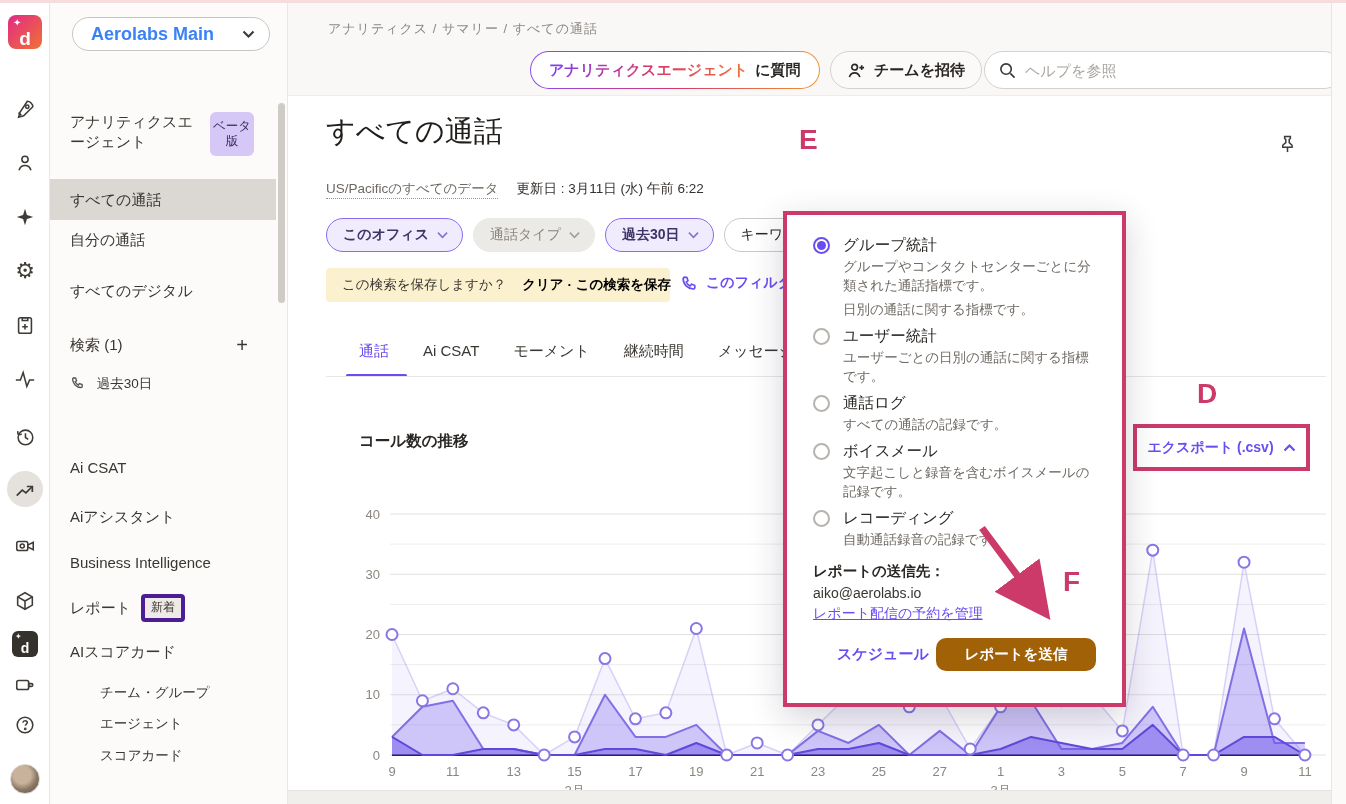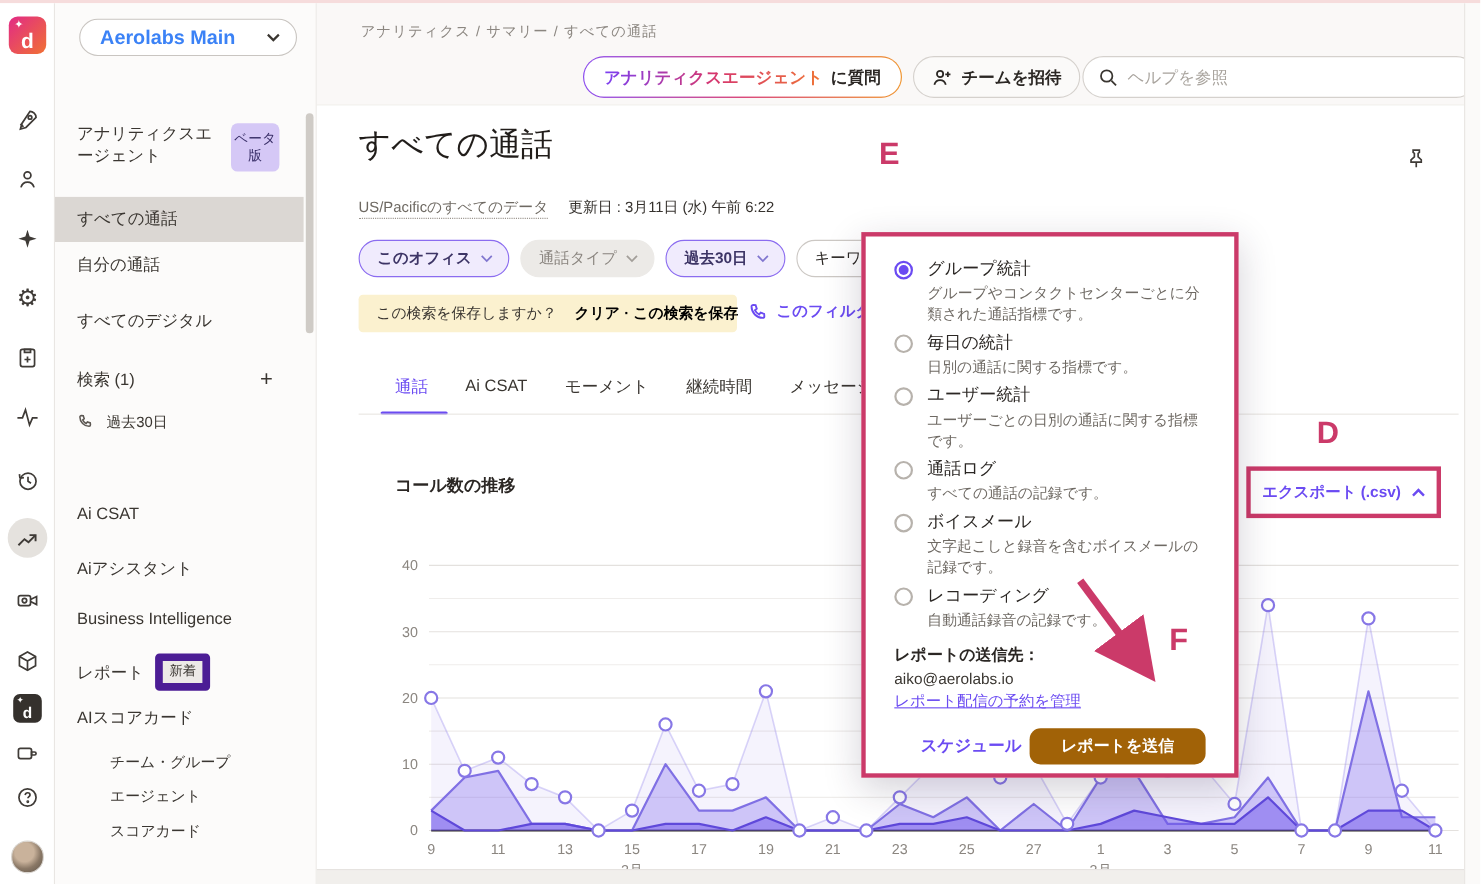--- a/index.html
+++ b/index.html
@@ -29,21 +29,21 @@
               border-radius:17px; display:flex; align-items:center; padding:0 14px 0 18px; }
   .org-pill .lbl { font-size:18px; font-weight:bold; color:#3b82f6; flex:1; white-space:nowrap; }
   .side-item { position:absolute; left:0; width:226px; padding-left:20px; font-size:15px; color:#3a3631; white-space:nowrap; cursor:pointer; }
   .side-item.sel { background:#dbd7d3; height:41px; line-height:41px; }
   .side-item.small { font-size:13.5px; }
   .side-item.indent { padding-left:50px; font-size:13.5px; }
   .agent-wrap { position:absolute; left:20px; top:109px; width:200px; display:flex; }
   .agent-label { width:128px; font-size:15px; line-height:20px; color:#3a3631; }
   .beta-badge { margin-left:12px; width:44px; height:44px; background:#d5c8f6; border-radius:6px; color:#372d66;
                 font-size:12.5px; line-height:15px; display:flex; align-items:center; justify-content:center; text-align:center; padding:2px; }
-  .new-badge { display:inline-block; margin-left:10px; background:#edeae7; border:7px solid #4c1d95; border-radius:4px;
+  .new-badge { display:inline-block; margin-left:10px; background:#edeae7; border:4px solid #4c1d95; border-radius:4px;
                font-size:12px; padding:1px 6px 2px; color:#3a3631; vertical-align:2px; }
   .plus-glyph { position:absolute; right:28px; top:-2px; font-size:20px; color:#3a3631; font-weight:normal; }
   .side-scroll { position:absolute; right:2px; top:100px; width:7px; height:200px; border-radius:4px; background:#cfcbc6; }
   .phone-mini { display:inline-block; margin-right:9px; vertical-align:-2px; }
 
   
   .topbar { position:absolute; left:288px; top:3px; width:1043px; height:93px; background:#faf8f7; border-bottom:1px solid #efedea; }
   .breadcrumb { position:absolute; left:40px; top:17px; font-size:13px; color:#8b8680; letter-spacing:1px; }
   .agent-btn { position:absolute; left:242px; top:48px; height:38px; border-radius:19px; padding:0 18px;
                background:linear-gradient(#fff,#fff) padding-box, linear-gradient(90deg,#8a4bf0,#d6366e,#f0952f) border-box;
@@ -412,24 +412,20 @@
 
   <div class="popup">
     <div class="opt">
       <div class="opt-head">
           <span class="radio on"></span>
           <span class="opt-label">グループ統計</span>
         </div>
       <div class="opt-desc">グループやコンタクトセンターごとに分類された通話指標です。</div>
     </div>
     <div class="opt">
-      <div class="opt-head">
-          <span class="radio"></span>
-          <span class="opt-label">毎日の統計</span>
-        </div>
       <div class="opt-desc">日別の通話に関する指標です。</div>
     </div>
     <div class="opt">
       <div class="opt-head">
           <span class="radio"></span>
           <span class="opt-label">ユーザー統計</span>
         </div>
       <div class="opt-desc">ユーザーごとの日別の通話に関する指標です。</div>
     </div>
     <div class="opt">

